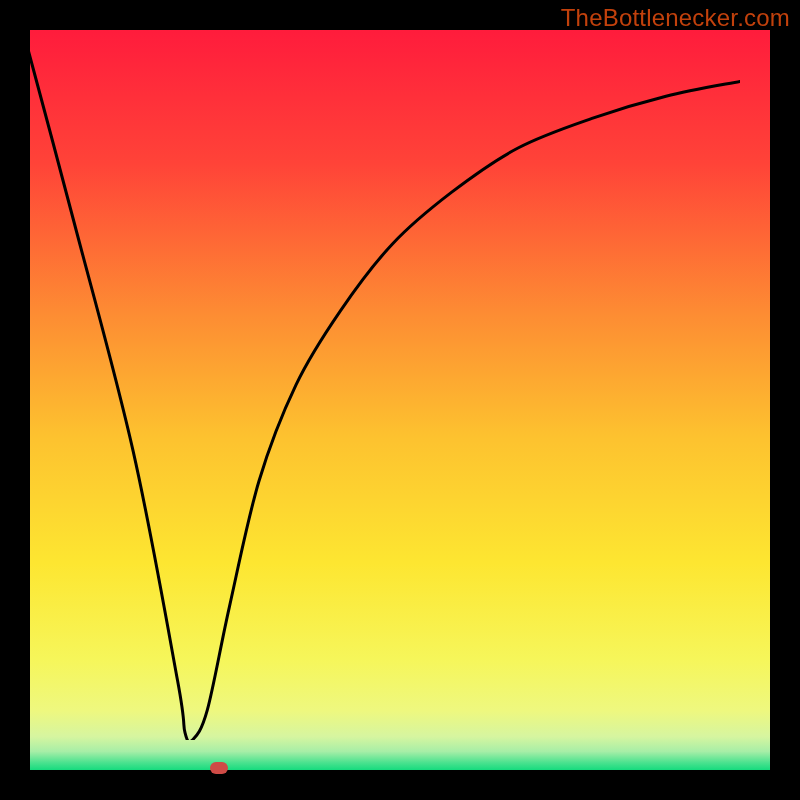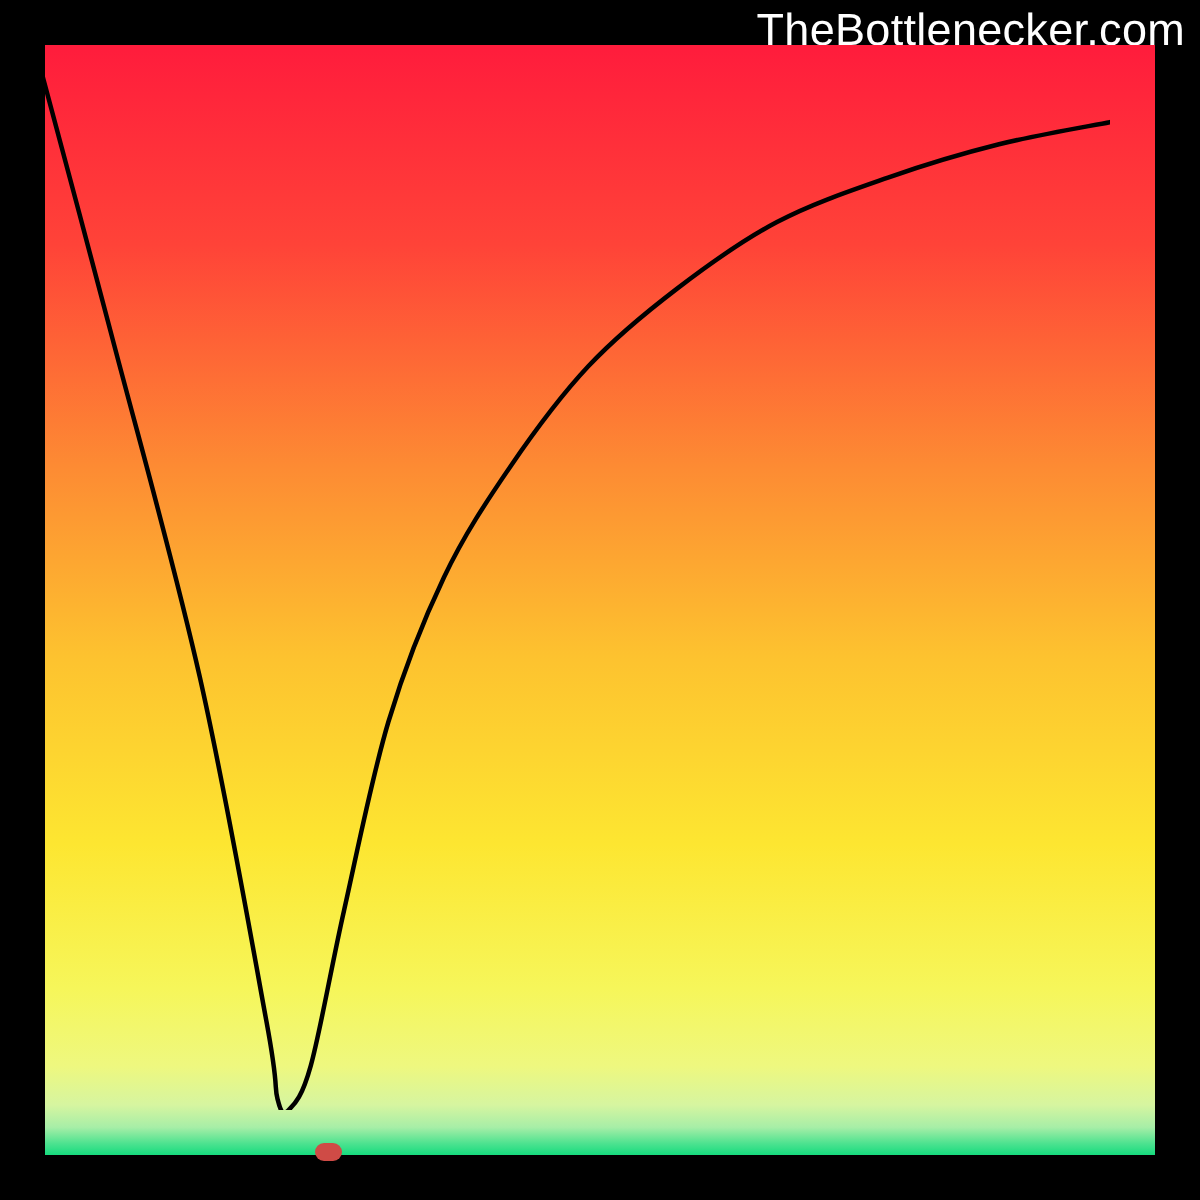--- a/index.html
+++ b/index.html
@@ -15,22 +15,22 @@
     position: absolute;
     left: 30px;
     top: 30px;
     width: 740px;
     height: 740px;
   }
   .watermark {
     position: absolute;
     top: 4px;
     right: 10px;
-    color: #ffffff;
-    font-size: 30px;
+    color: #c2410c;
+    font-size: 24px;
     font-weight: 500;
     letter-spacing: 0.2px;
   }
   .marker {
     position: absolute;
     width: 18px;
     height: 12px;
     background: #cf4b46;
     border-radius: 6px;
   }

